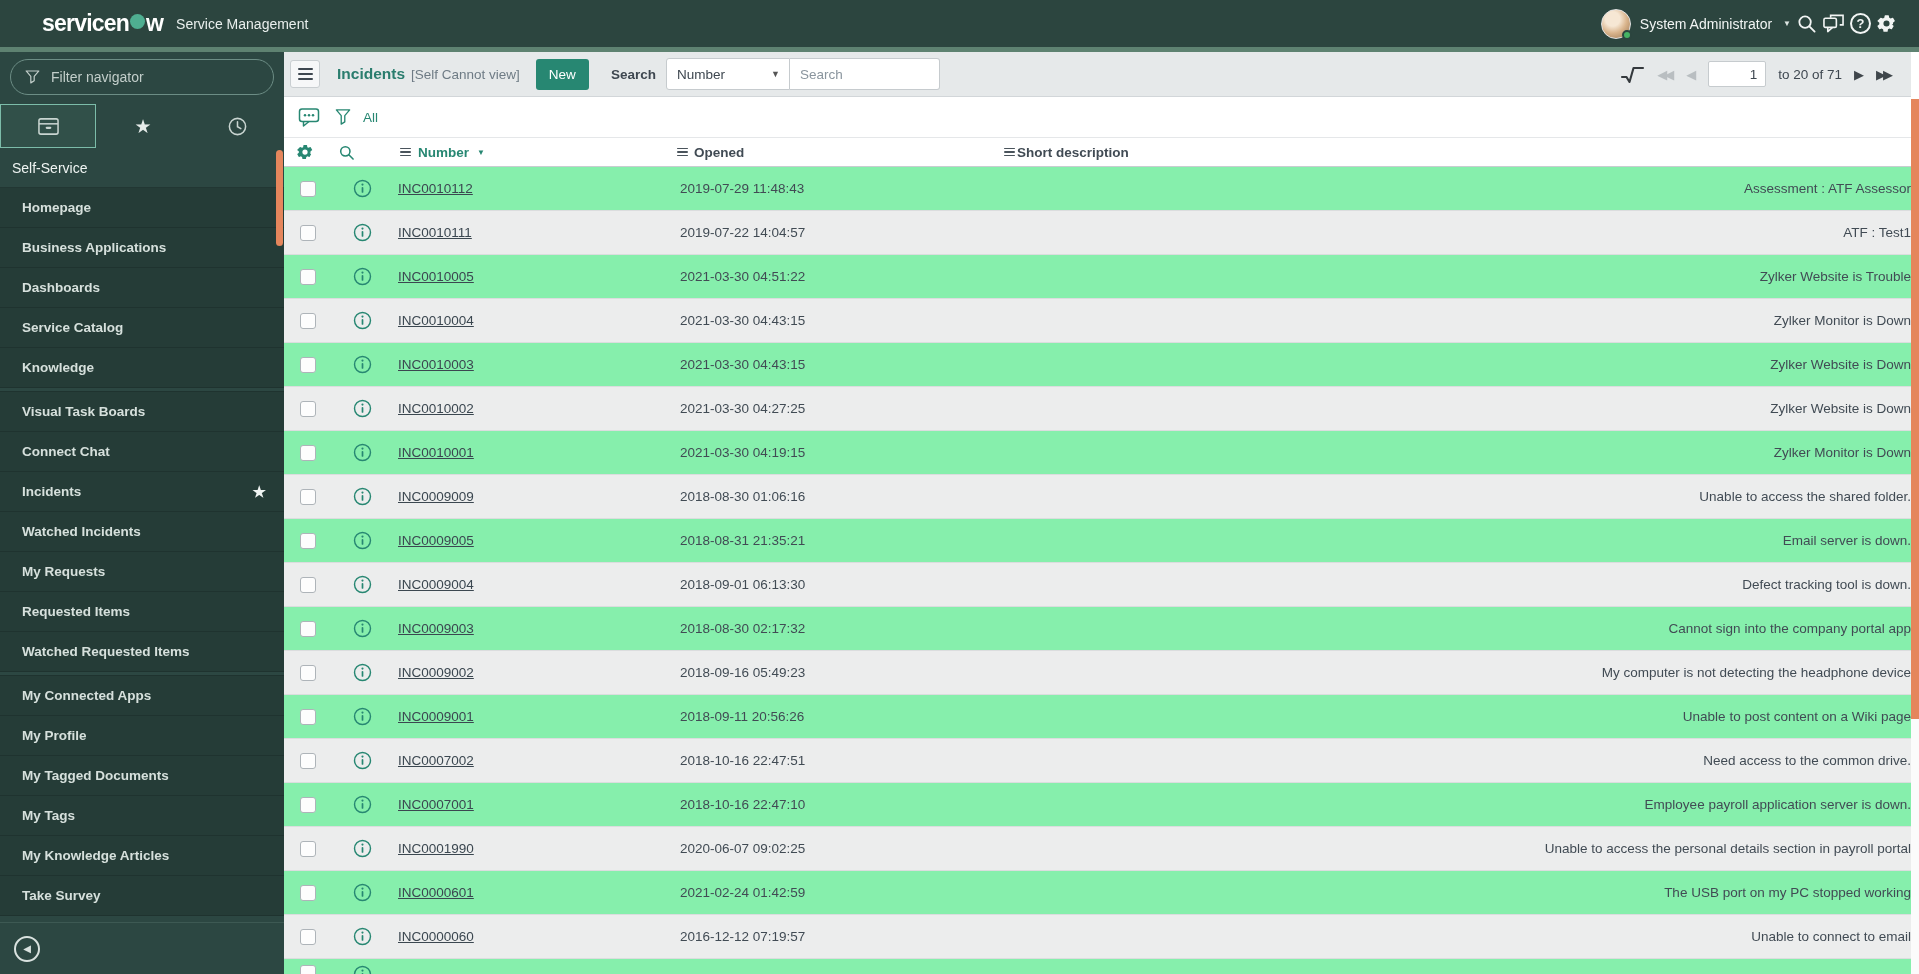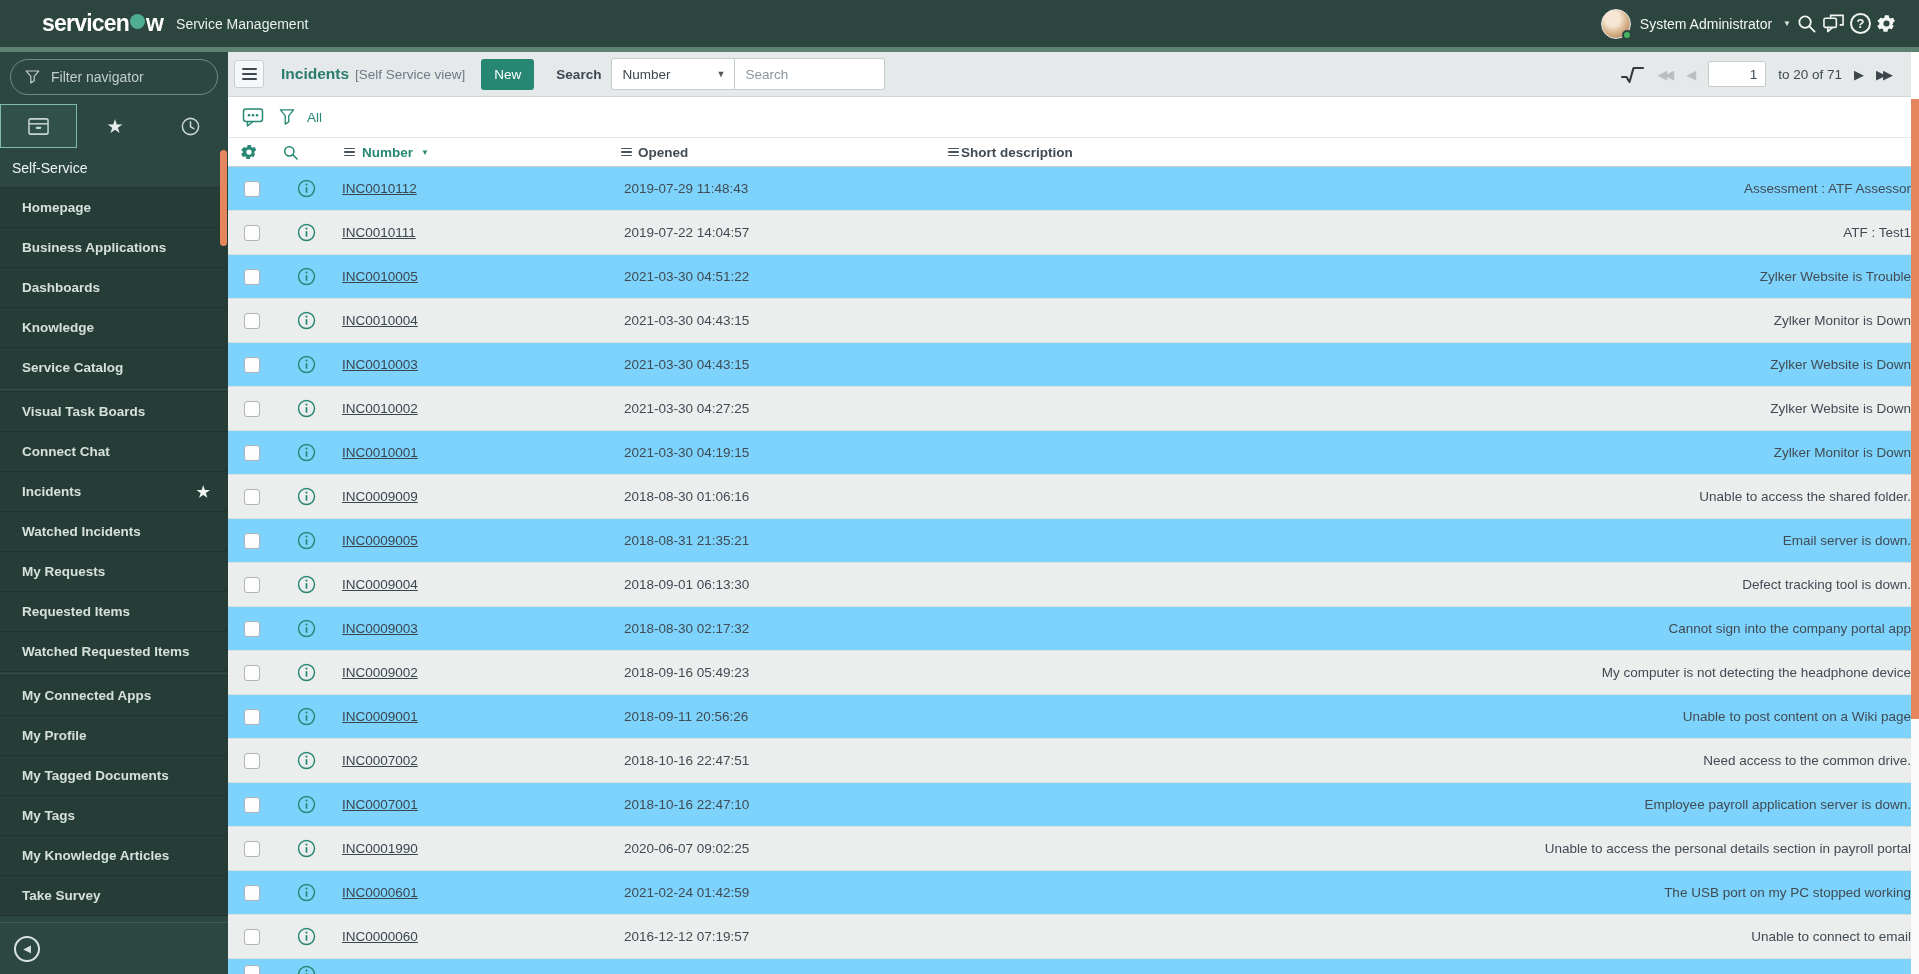--- a/index.html
+++ b/index.html
@@ -24,21 +24,21 @@
   .status-dot { position:absolute; right:-2px; bottom:-2px; width:10px; height:10px; border-radius:50%; background:#45B364; border:2px solid #2C453F; }
   .user-name { font-size:14px; color:#F2F5F4; }
   .caret-down { font-size:8px; color:#DDE5E2; margin-left:2px; }
   .hicon { color:#F2F5F4; display:flex; align-items:center; cursor:pointer; }
   .ring-q { width:21px; height:21px; border:2px solid #F2F5F4; border-radius:50%; display:flex; align-items:center; justify-content:center; font-size:13px; font-weight:bold; }
   
   .top-strip { height:5px; background:var(--strip); }
   
   .shell { display:flex; height:922px; padding-right:8px; position:relative; }
   
-  .sidebar { width:228px; flex:none; background:var(--sidebar-bg); position:relative; }
+  .sidebar { width:284px; flex:none; background:var(--sidebar-bg); position:relative; }
   .filter-wrap { margin:7px 10px 0; position:relative; }
   .filter-input { width:100%; height:36px; background:transparent; border:1px solid #6C8D85; border-radius:18px;
     color:#E2EAE7; padding:0 12px 0 40px; font-size:14px; font-family:inherit; outline:none; }
   .filter-input::placeholder { color:#C2CECA; }
   .filter-funnel { position:absolute; left:14px; top:9px; color:#C2CECA; }
   .nav-tabs { display:flex; margin-top:9px; height:44px; }
   .nav-tab { flex:1; display:flex; align-items:center; justify-content:center; color:#C9D5D1; cursor:pointer; }
   .nav-tab.active { border:1px solid #7CBCA9; background:#315049; }
   .tab-star { font-size:19px; color:#E6ECEA; }
   .nav-section-header { height:40px; line-height:40px; padding-left:12px; font-size:14px; color:#EFF4F2; border-bottom:1px solid #223733; }
@@ -89,21 +89,21 @@
   .list-header { height:30px; display:flex; align-items:center; border-top:1px solid #E5E7E9; border-bottom:1px solid #C8CDD0; flex:none; font-size:13.5px; }
   .hc-controls { width:96px; display:flex; align-items:center; padding-left:12px; gap:24px; color:var(--accent); }
   .hc { display:flex; align-items:center; cursor:pointer; }
   .hc-number { width:284px; padding-left:20px; color:var(--accent); font-weight:bold; gap:7px; }
   .hc-opened { width:324px; padding-left:13px; color:#414B54; font-weight:bold; gap:6px; }
   .hc-desc { flex:1; padding-left:16px; color:#414B54; font-weight:bold; gap:2px; }
   .sort-caret { font-size:8px; color:var(--accent); margin-left:1px; }
   .hicon-gear, .hicon-search { display:flex; cursor:pointer; }
   
   .rows { flex:1; overflow:hidden; }
-  .row { height:44px; display:flex; align-items:center; border-bottom:1px solid #DBDDDE; font-size:13.5px; color:#414B54; background:#7dd3fc; }
+  .row { height:44px; display:flex; align-items:center; border-bottom:1px solid #DBDDDE; font-size:13.5px; color:#414B54; background:#86efac; }
   .row.alt { background:var(--rowalt); }
   .c-check { width:56px; padding-left:16px; display:flex; align-items:center; }
   .checkbox { width:16px; height:16px; background:#FDFDFD; border:1px solid #AEB4B9; border-radius:3px; cursor:pointer; }
   .c-info { width:40px; padding-left:13px; display:flex; align-items:center; color:var(--accent); cursor:pointer; }
   .c-number { width:284px; padding-left:18px; }
   .inc-link { color:#3B4750; text-decoration:underline; cursor:pointer; }
   .c-opened { width:324px; padding-left:16px; }
   .c-desc { flex:1; padding-left:16px; white-space:nowrap; overflow:hidden;text-align:right; }
   .row.partial { align-items:flex-start; padding-top:6px; border-bottom:none; }
   
@@ -196,25 +196,25 @@
   </div>
           <div class="nav-item">
     <span class="nav-item-label">Business Applications</span>
 
   </div>
           <div class="nav-item">
     <span class="nav-item-label">Dashboards</span>
 
   </div>
           <div class="nav-item">
+    <span class="nav-item-label">Service Catalog</span>
+
+  </div>
+          <div class="nav-item">
     <span class="nav-item-label">Knowledge</span>
-
-  </div>
-          <div class="nav-item">
-    <span class="nav-item-label">Service Catalog</span>
 
   </div>
           <div class="nav-gap"></div>
           <div class="nav-item">
     <span class="nav-item-label">Visual Task Boards</span>
 
   </div>
           <div class="nav-item">
     <span class="nav-item-label">Connect Chat</span>
 
@@ -275,21 +275,21 @@
 
       <div class="toolbar">
         <span class="list-menu-btn">
           <span class="bars3">
               <i></i>
               <i></i>
               <i></i>
             </span>
         </span>
         <span class="title">Incidents</span>
-        <span class="view-label">[Self Service view]</span>
+        <span class="view-label">[Self Cannot view]</span>
         <button class="new-btn">New</button>
         <span class="search-label">Search</span>
         <div class="search-select">
           <span>Number</span>
           <span class="select-caret">▼</span>
         </div>
         <input class="search-input" placeholder="Search" style="">
         <div class="pager">
           <span class="pulse-icon">
             <svg width="25" height="19" viewBox="0 0 25 19">

